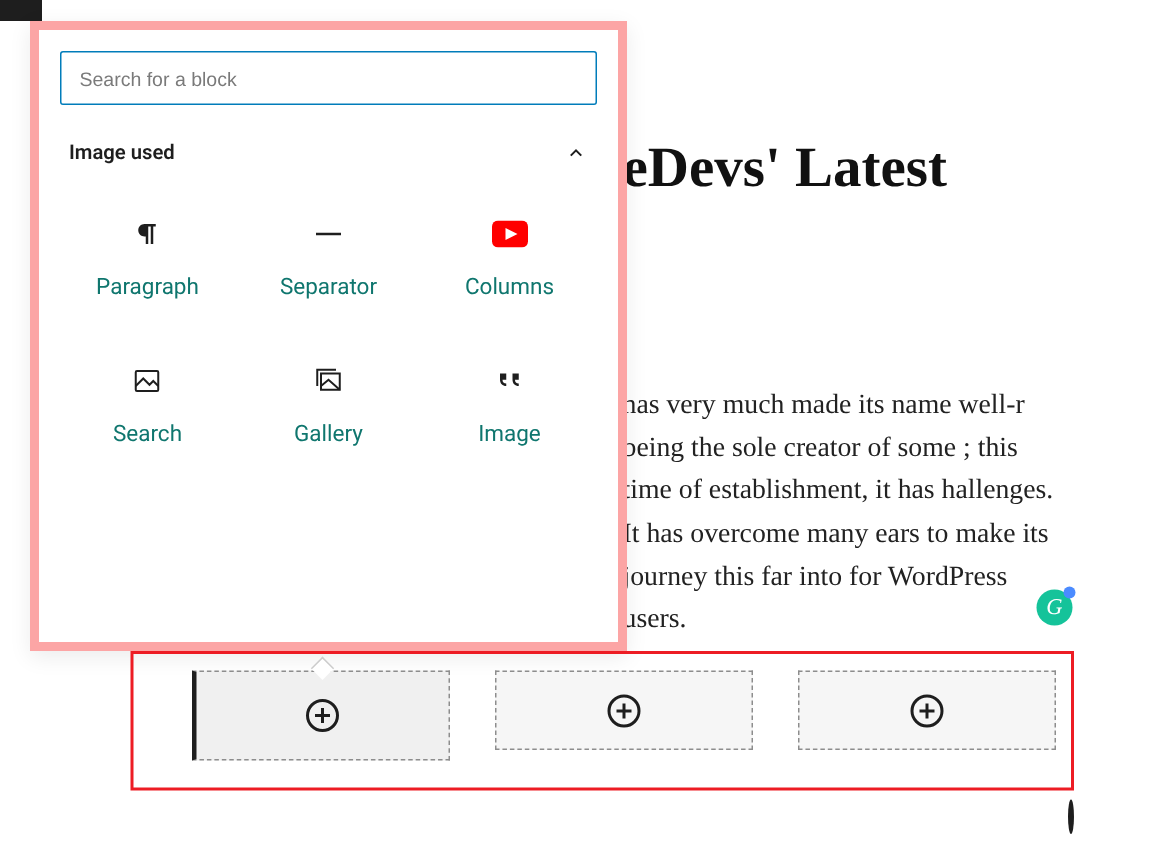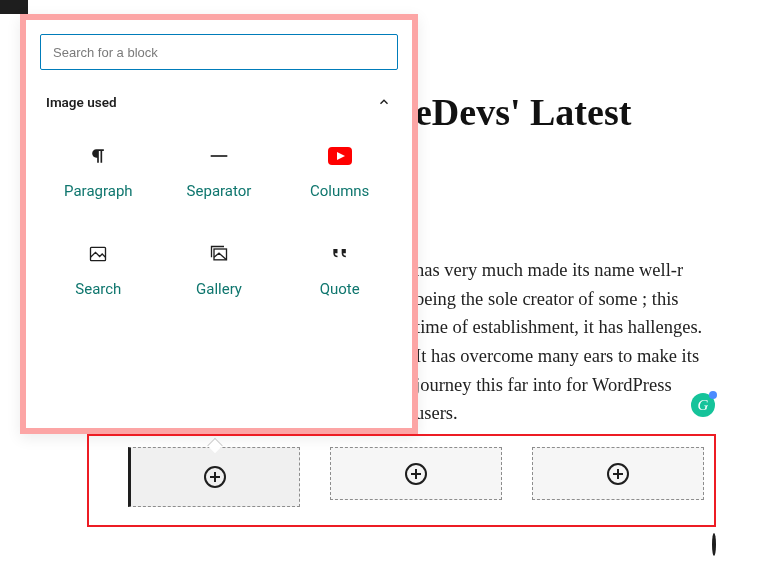--- a/index.html
+++ b/index.html
@@ -287,21 +287,21 @@
         </span>
         <span class="block-label">Gallery</span>
       </div>
 
       <div class="block-item">
         <span class="block-icon">
           <svg width="20" height="20" viewBox="0 0 24 24" fill="#1e1e1e">
               <path d="M4 6h5v5H6c0 2 1 3 3 3v2c-3 0-5-2-5-5V6zm10 0h5v5h-3c0 2 1 3 3 3v2c-3 0-5-2-5-5V6z"></path>
             </svg>
         </span>
-        <span class="block-label">Quote</span>
+        <span class="block-label">Image</span>
       </div>
 
     </div>
   </div>
 </div>
 
 <div class="highlight-box"></div>
 <div class="columns-row">
   <div class="col-placeholder first">
     <span class="plus-circle"></span>

